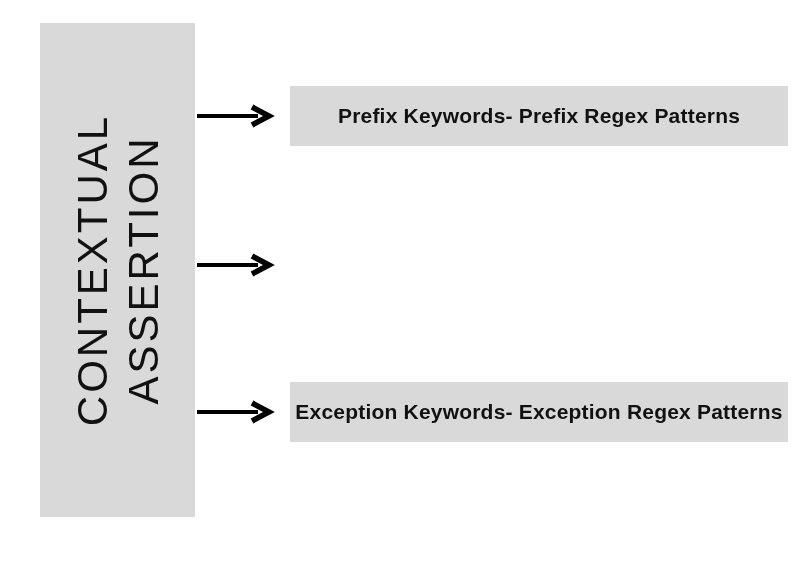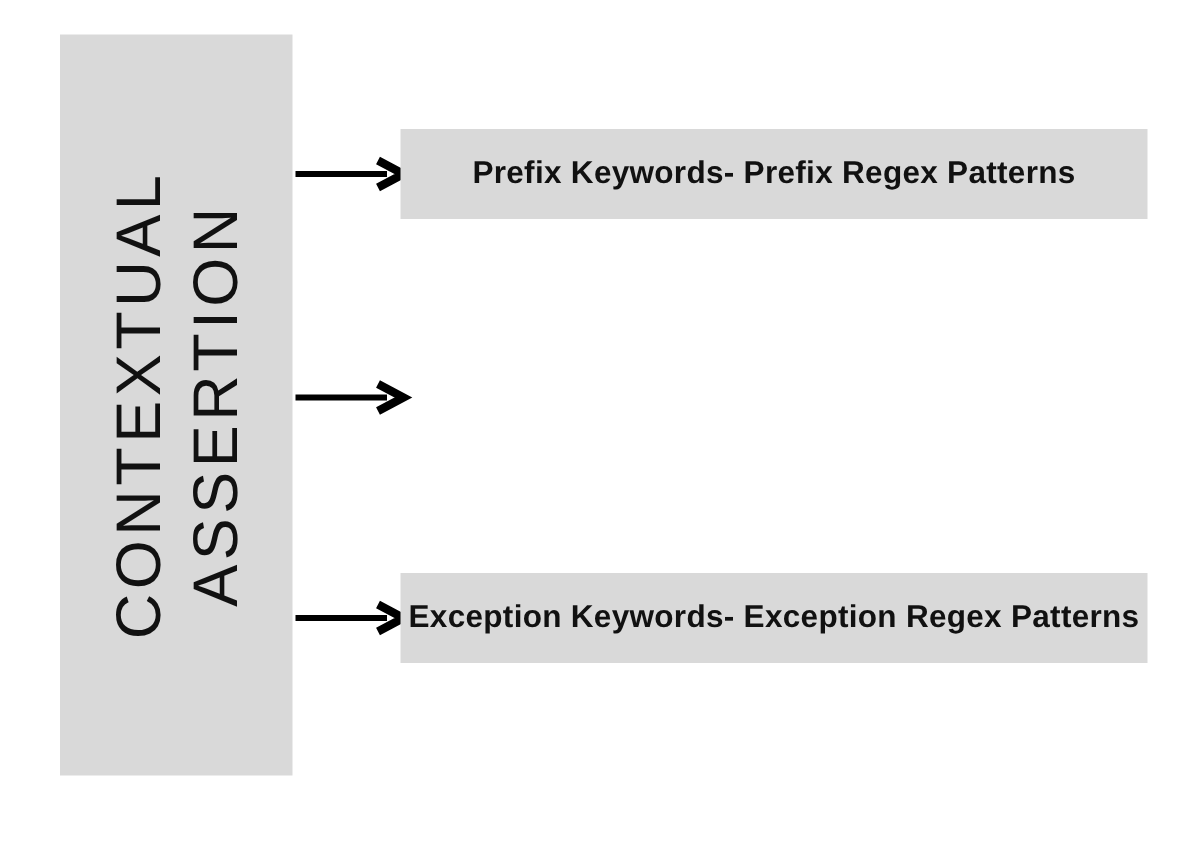--- a/index.html
+++ b/index.html
@@ -34,21 +34,21 @@
     font-size: 42px;
     line-height: 1.22;
     letter-spacing: 3px;
     font-weight: 400;
   }
   .source-text .line { display: block; }
 
   
   .target-box {
     position: absolute;
-    left: 267px;
+    left: 290px;
     width: 498px;
     height: 60px;
     background: #d9d9d9;
     display: flex;
     align-items: center;
     justify-content: center;
     text-align: center;
   }
   .target-box .label {
     font-weight: 700;

